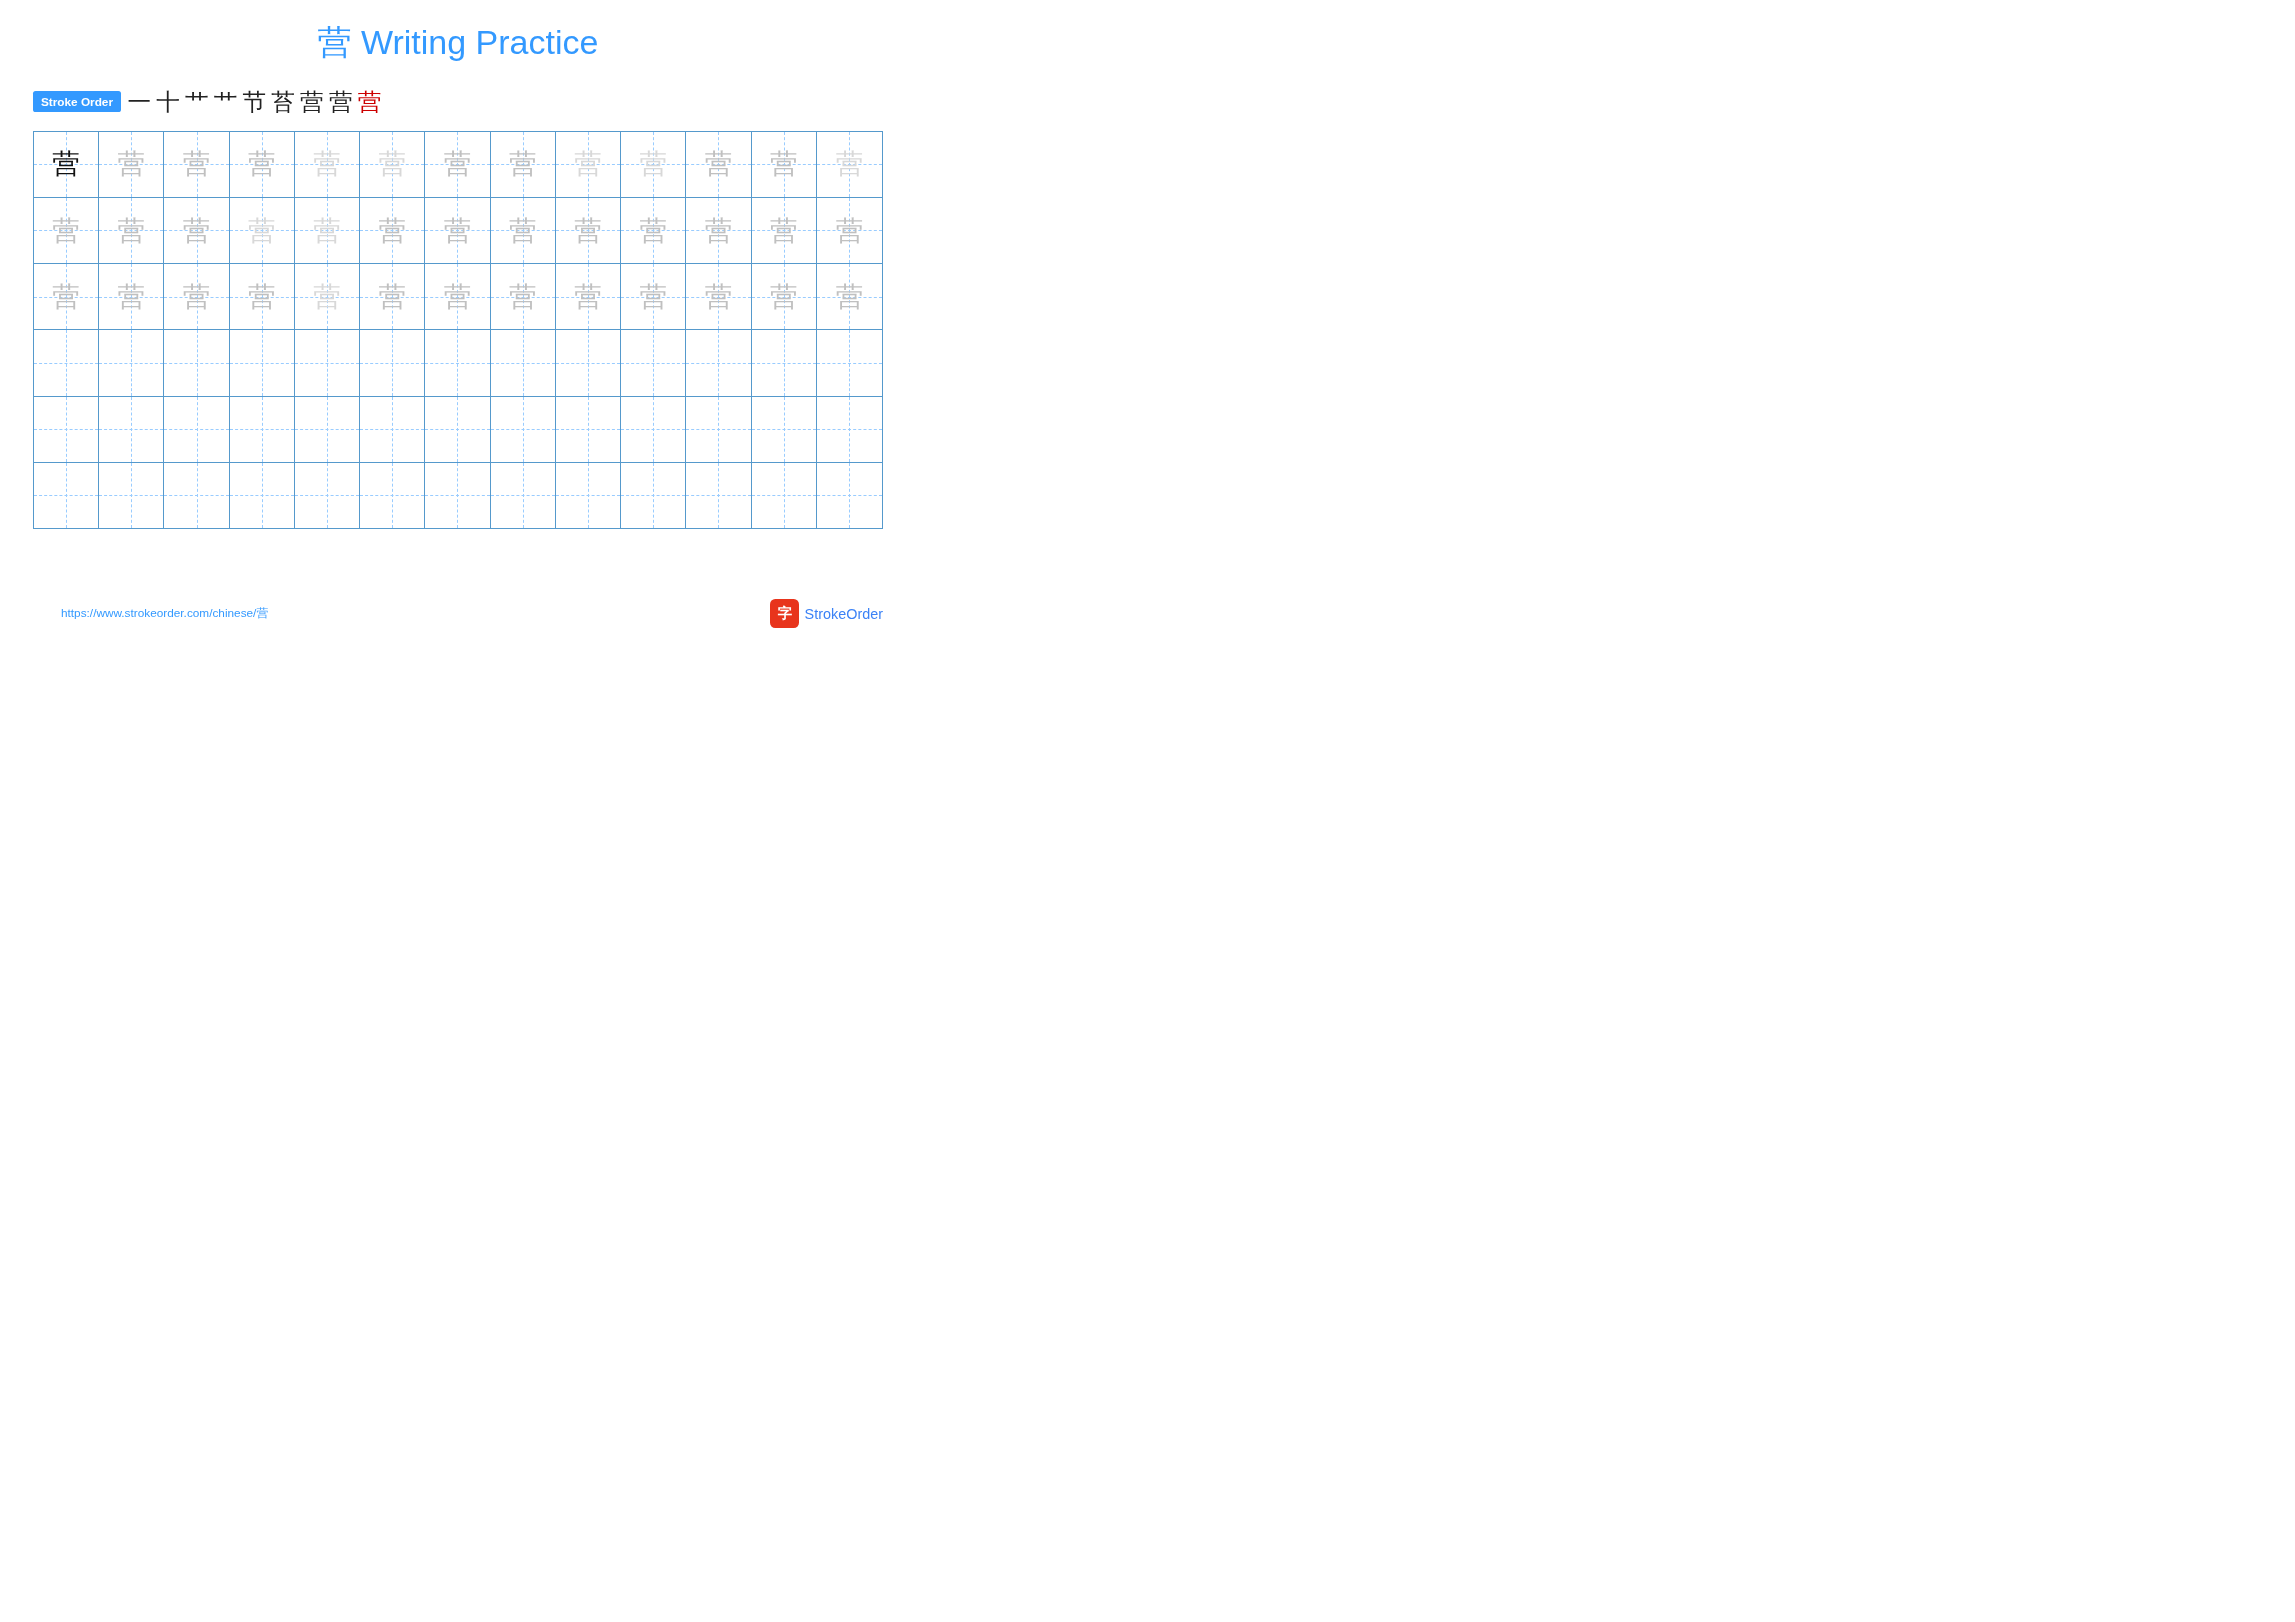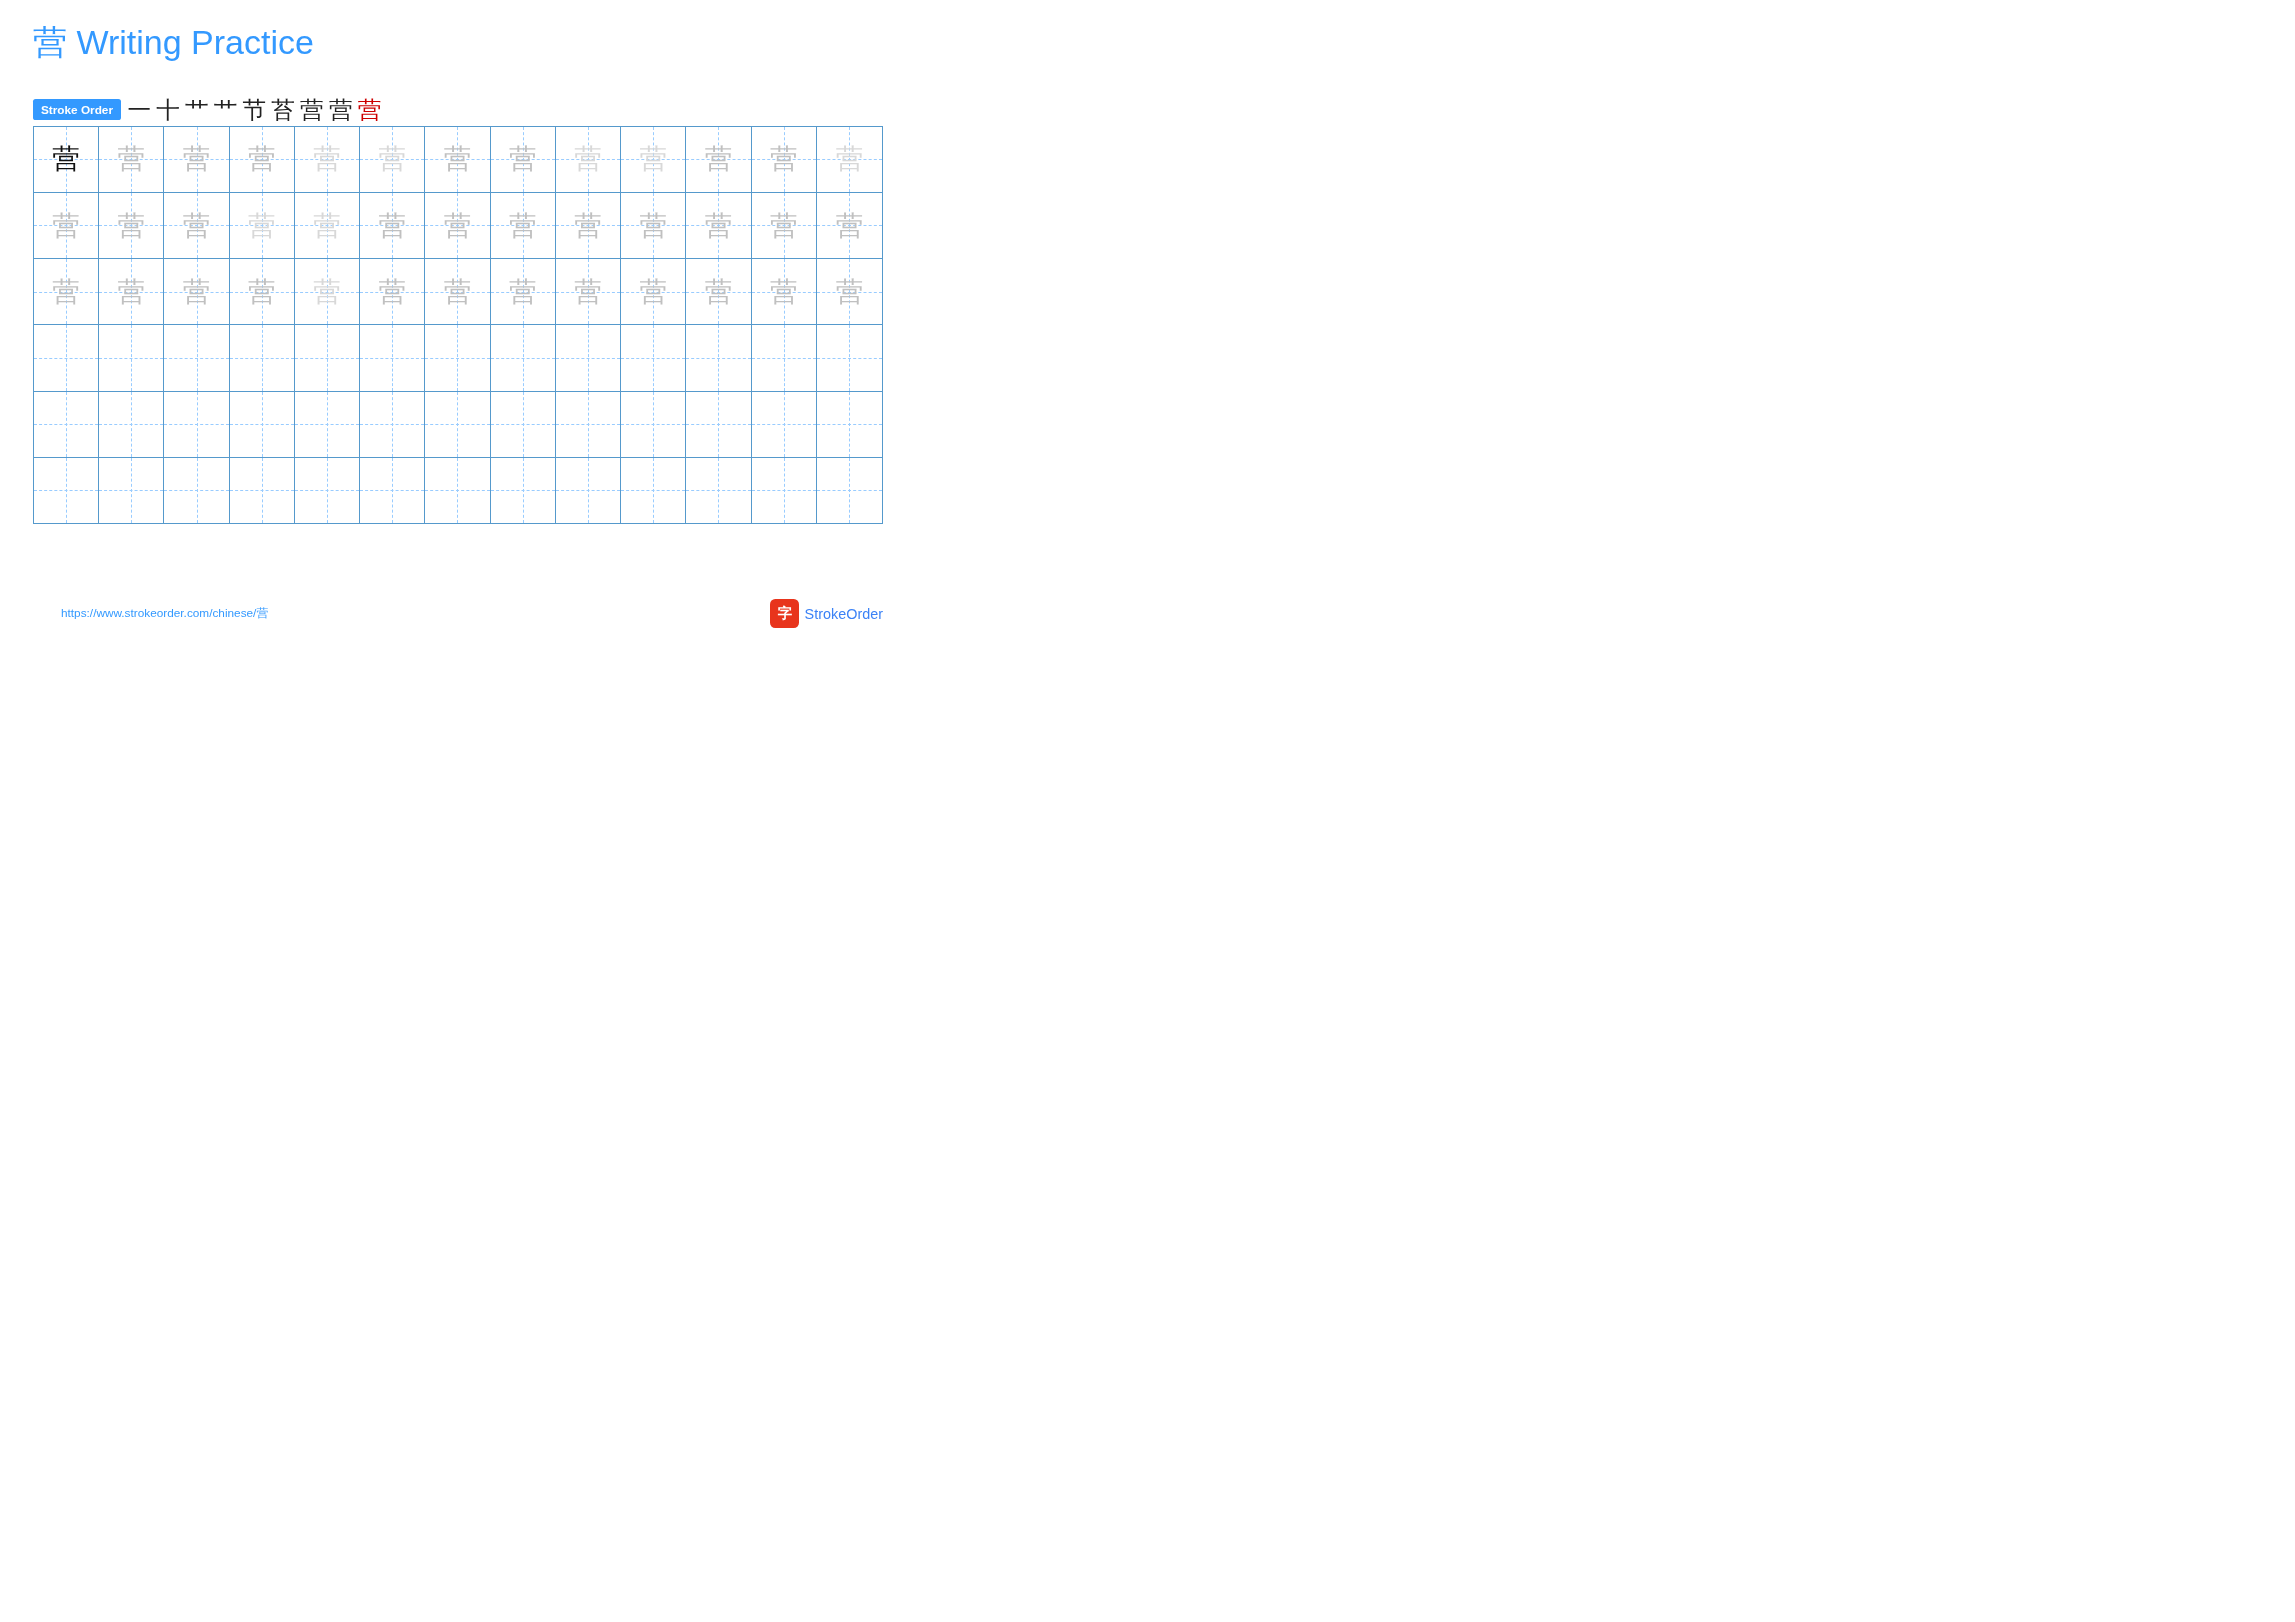--- a/index.html
+++ b/index.html
@@ -8,34 +8,35 @@
       background: #ffffff;
       font-family: Arial, sans-serif;
       width: 916px;
       min-height: 648px;
       padding: 19.6px 33px;
       position: relative;
     }
 
     
     .title-section {
-      text-align: left;
-      margin-bottom: 28px;
+      text-align: center;
+      margin-bottom: 20px;
     }
 
     .title-text {
       font-size: 34px;
       color: #3399ff;
       font-weight: normal;
     }
 
     
     .stroke-order-row {
       display: flex;
       align-items: center;
+      margin-bottom: 13px;
       gap: 6.5px;
     }
 
     .stroke-order-badge {
       background: #3399ff;
       color: white;
       font-size: 11.8px;
       font-weight: bold;
       padding: 3.3px 7.9px;
       border-radius: 2.6px;

